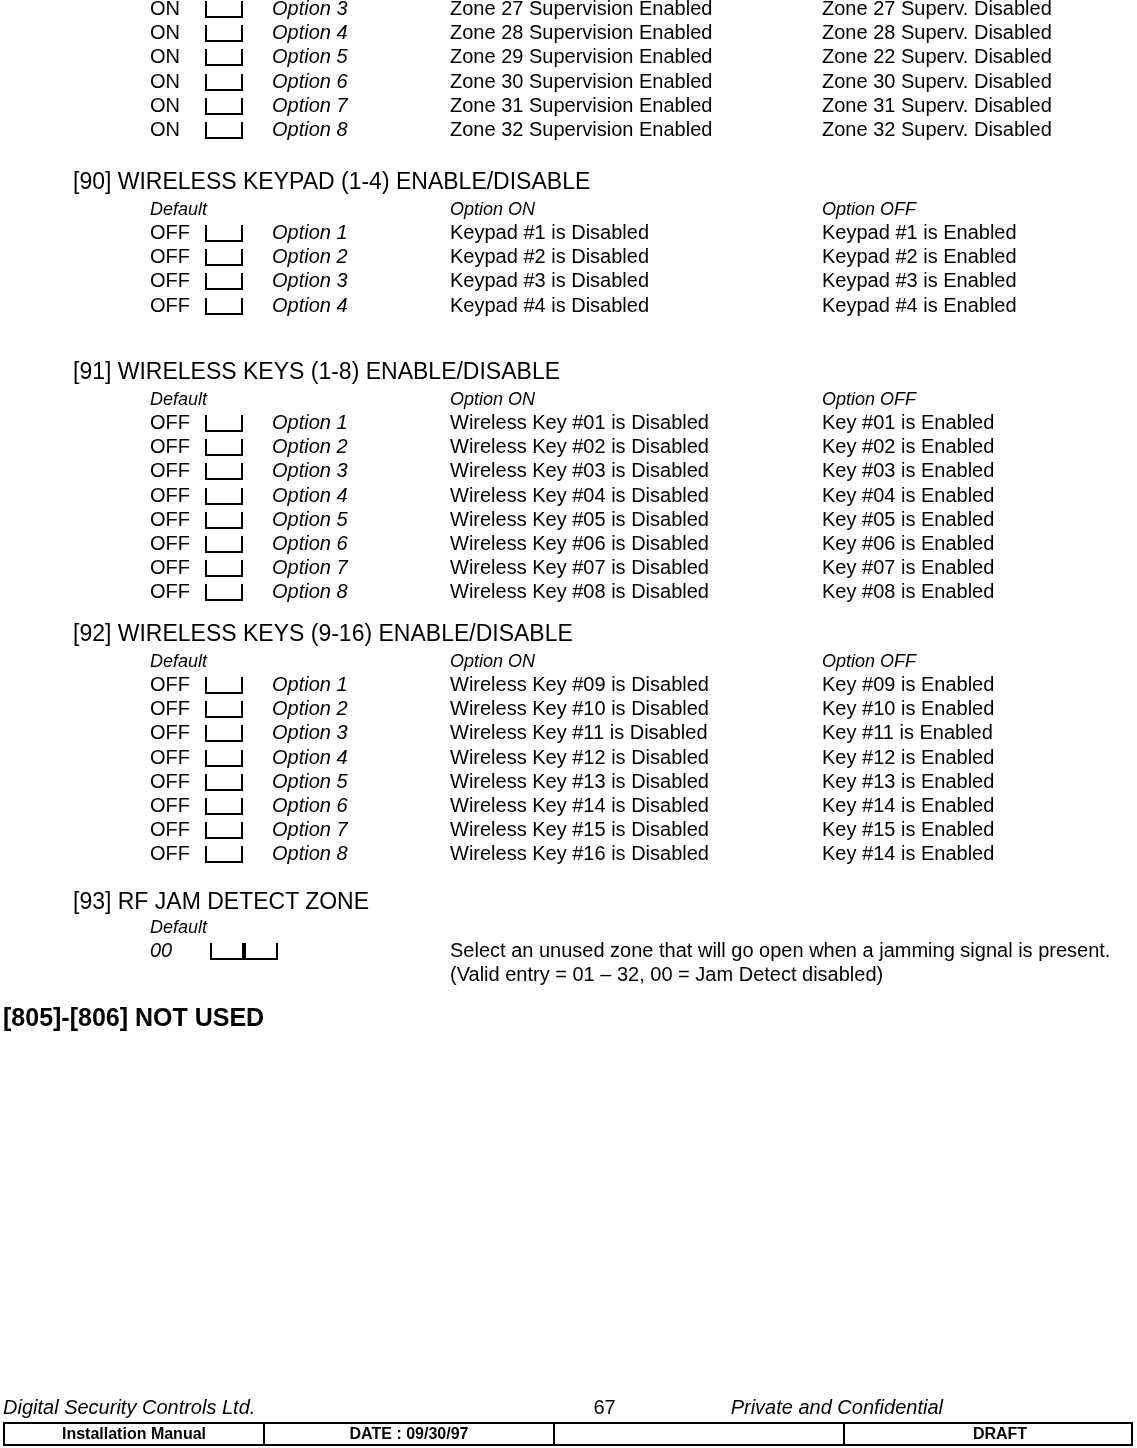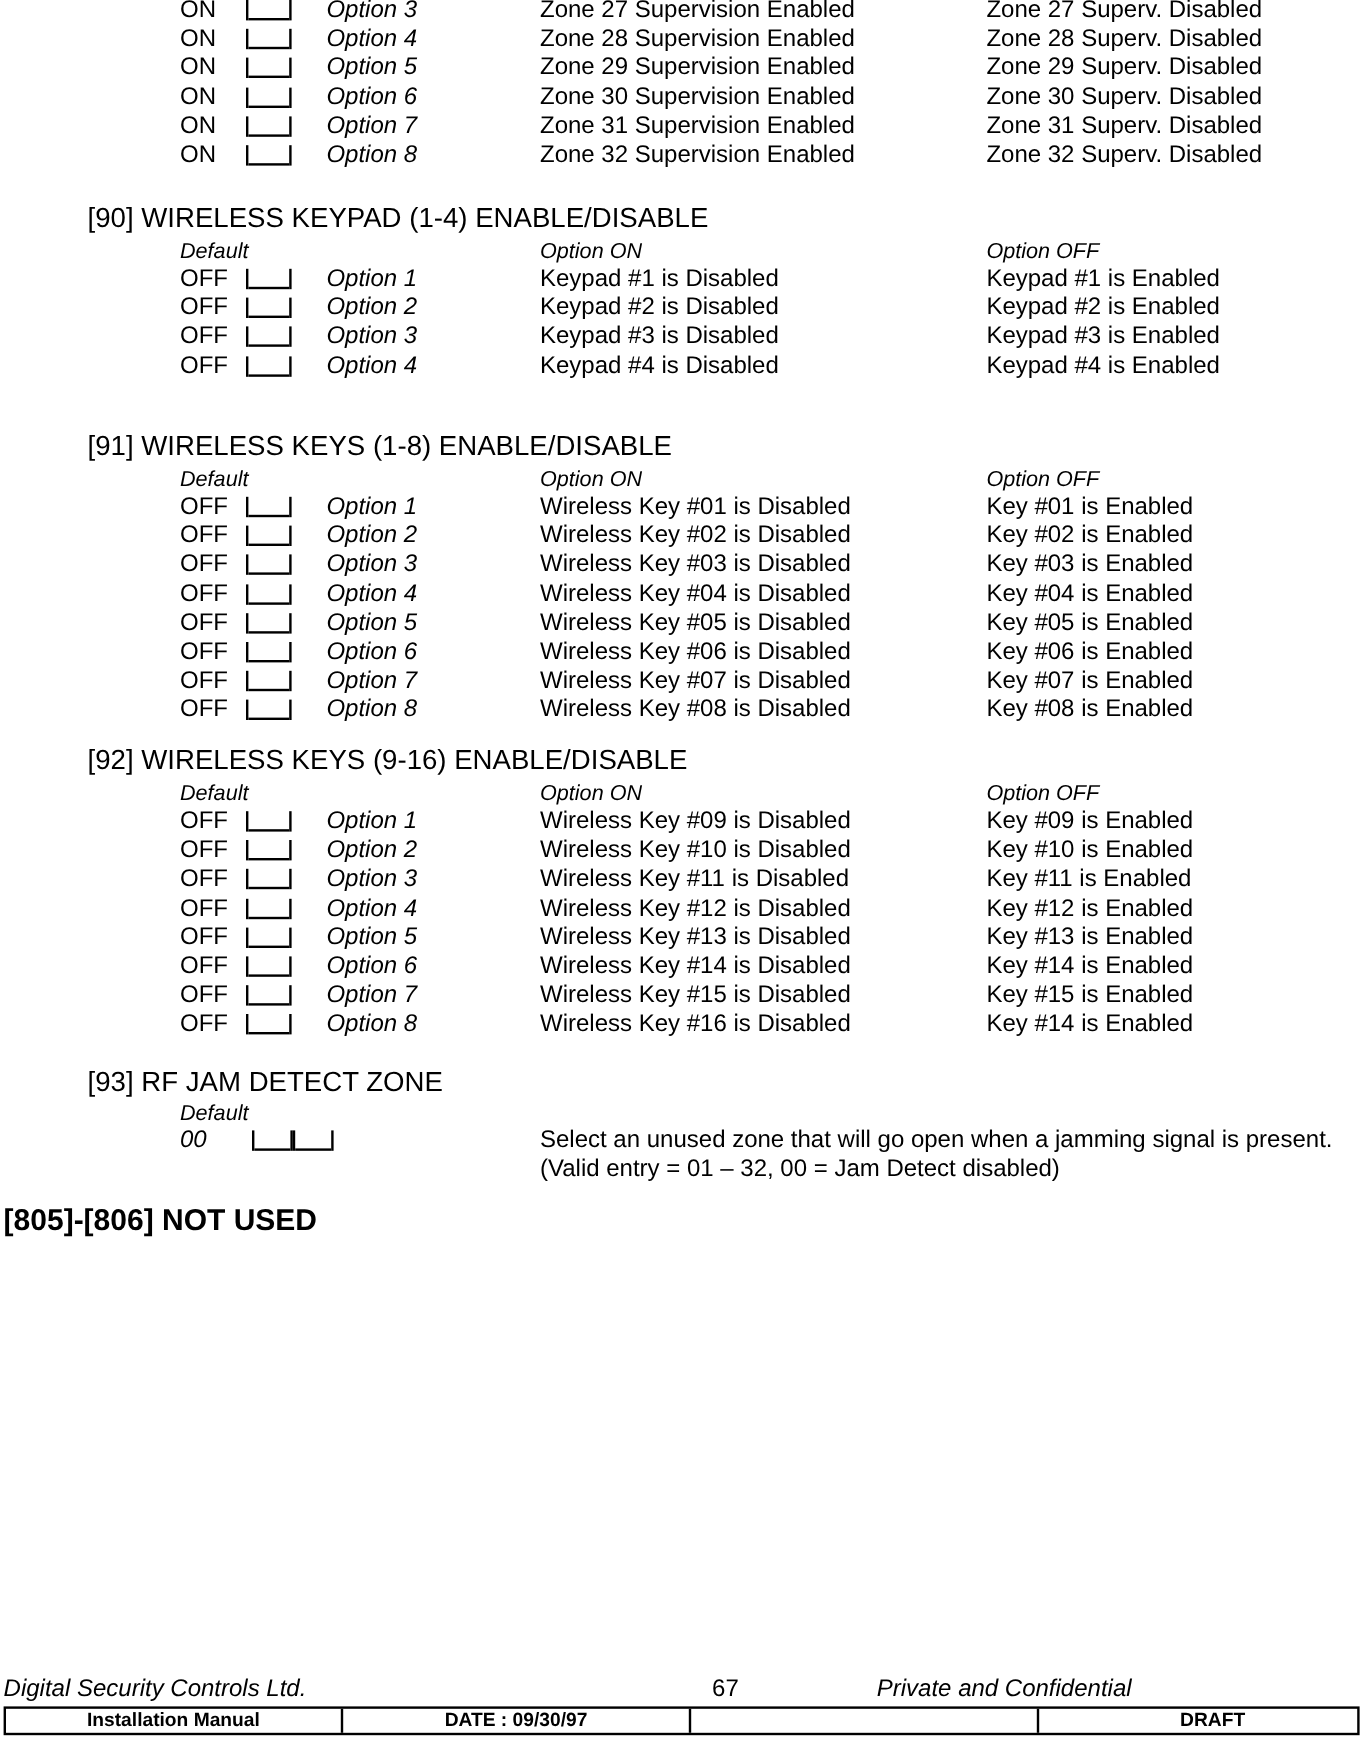--- a/index.html
+++ b/index.html
@@ -154,21 +154,21 @@
     height: 100%;
     box-sizing: border-box;
     display: flex;
     align-items: center;
     justify-content: center;
     font-size: 16px;
     font-weight: bold;
     border-right: 2px solid #000;
   }
   .footer-cell:last-child { border-right: none; margin-left: 24px; }
-  .fc1 { width: 281px; }
+  .fc1 { width: 260px; }
   .fc2 { width: 290px; }
   .fc3 { width: 290px; }
   .fc4 { flex: 1; }
 </style>
 </head>
 <body>
 
 <div class="page">
 
   <div class="section" id="continued-table" style="top:-4px;">
@@ -185,21 +185,21 @@
           <span class="col-box"><span class="chk"><span class="bar"></span><span class="gap"></span><span class="bar"></span></span></span>
           <span class="col-opt">Option 4</span>
           <span class="col-on">Zone 28 Supervision Enabled</span>
           <span class="col-off">Zone 28 Superv. Disabled</span>
         </div>
         <div class="opt-row">
           <span class="col-default">ON</span>
           <span class="col-box"><span class="chk"><span class="bar"></span><span class="gap"></span><span class="bar"></span></span></span>
           <span class="col-opt">Option 5</span>
           <span class="col-on">Zone 29 Supervision Enabled</span>
-          <span class="col-off">Zone 29 Superv. Disabled</span>
+          <span class="col-off">Zone 22 Superv. Disabled</span>
         </div>
         <div class="opt-row">
           <span class="col-default">ON</span>
           <span class="col-box"><span class="chk"><span class="bar"></span><span class="gap"></span><span class="bar"></span></span></span>
           <span class="col-opt">Option 6</span>
           <span class="col-on">Zone 30 Supervision Enabled</span>
           <span class="col-off">Zone 30 Superv. Disabled</span>
         </div>
         <div class="opt-row">
           <span class="col-default">ON</span>

